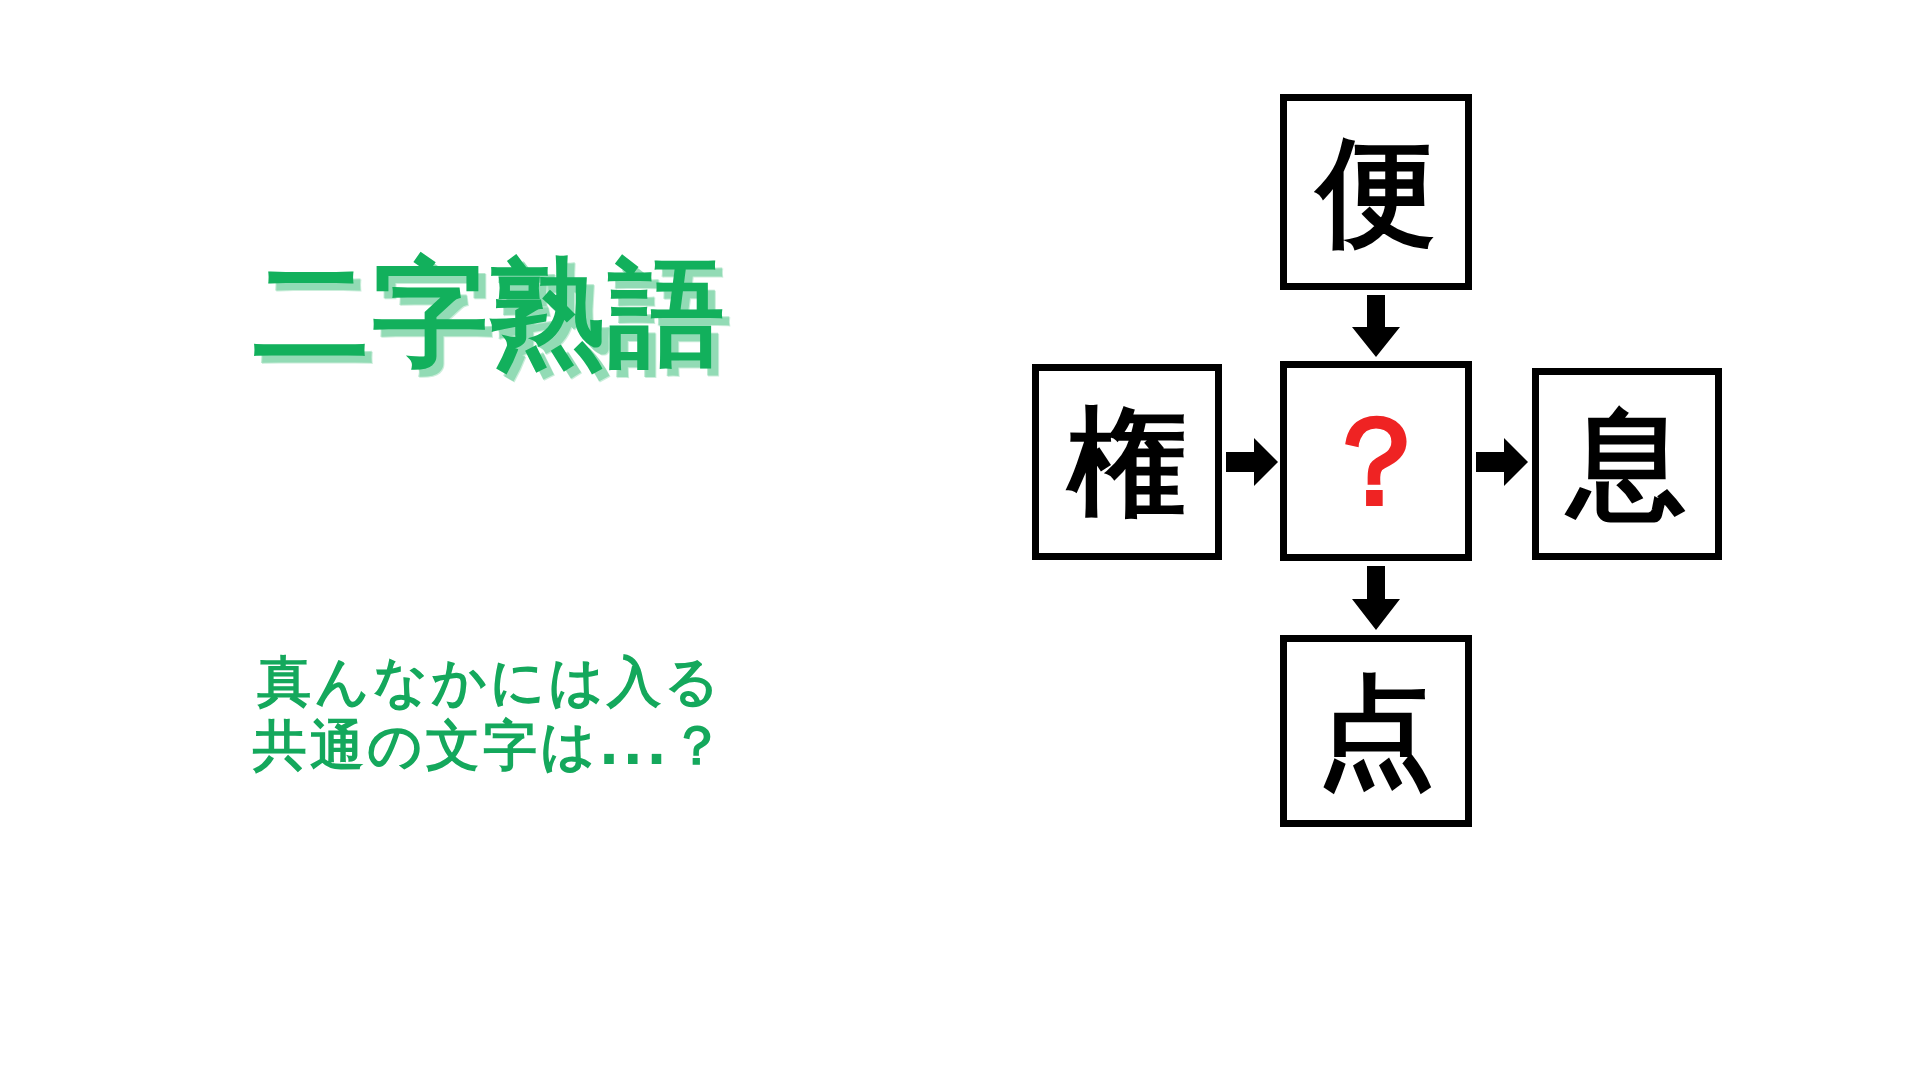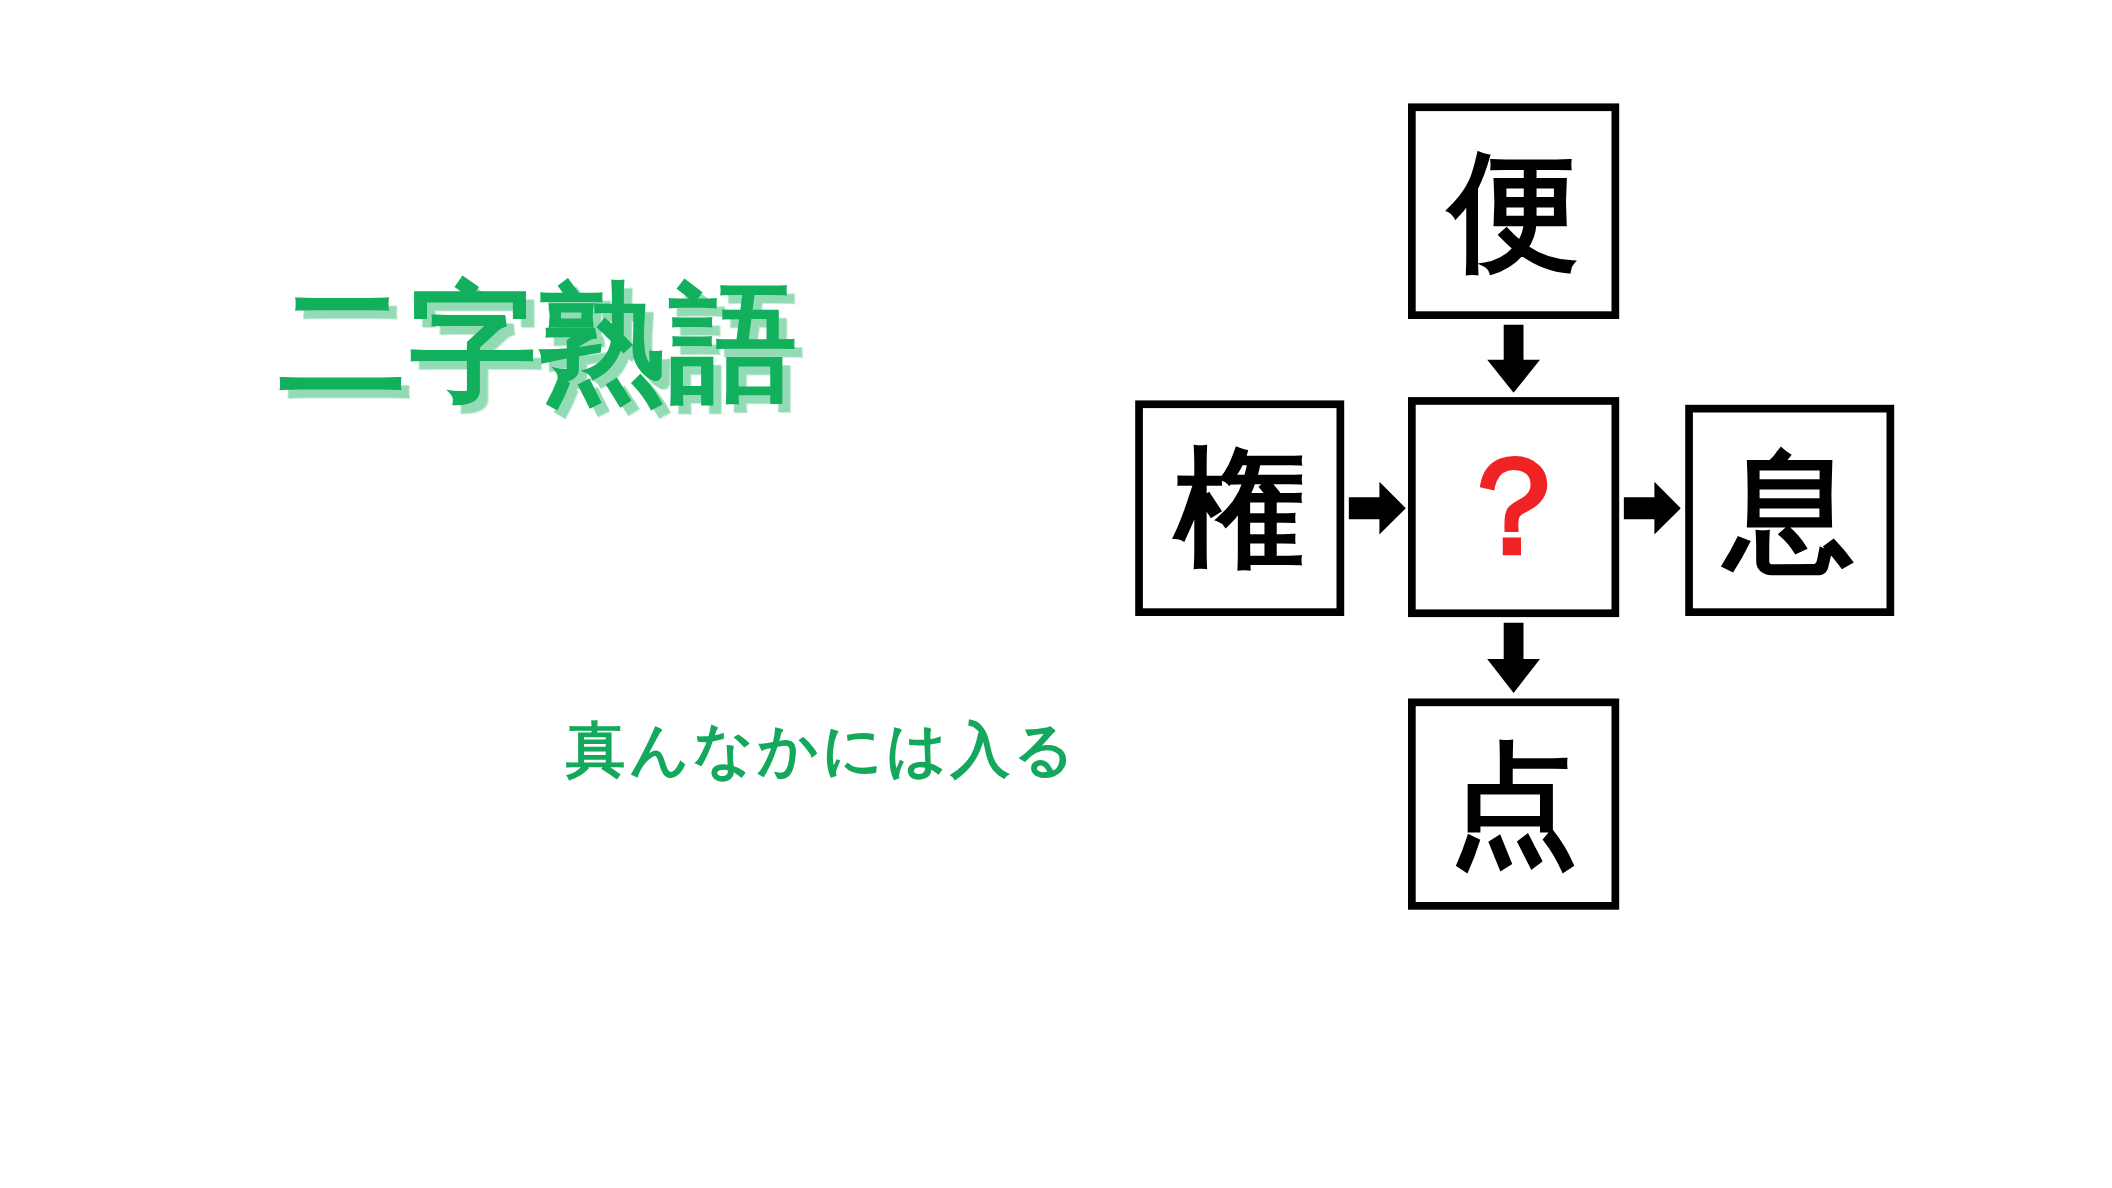--- a/index.html
+++ b/index.html
@@ -52,21 +52,21 @@
        8px 8px 0 rgba(18,176,92,0.22);
   }
   .title-line-1 { font-size: 116px; }
   .title-line-2 { font-size: 116px; margin-top: 2px; }
 
   .subtitle-block {
     position: absolute;
     left: 0;
     top: 630px;
     width: 980px;
-    text-align: right;
+    text-align: center;
   }
   .subtitle-line {
     font-family: "DejaVu Sans", "Liberation Sans", sans-serif;
     font-weight: 700;
     color: #14a85c;
     font-size: 54px;
     line-height: 1.18;
     letter-spacing: 0.06em;
     white-space: nowrap;
   }
@@ -125,20 +125,21 @@
 <div id="stage">
 
   <div class="left-panel">
 
     <div class="title-block">
       <div class="title-line title-line-1">二字熟語</div>
     </div>
 
     <div class="subtitle-block">
       <div class="subtitle-line">真んなかには入る</div>
+      <div class="subtitle-line">共通の文字は...？</div>
     </div>
 
   </div>
 
   <div class="puzzle">
 
     <div class="cell cell-top">
       <span class="cell-char">便</span>
     </div>
 

